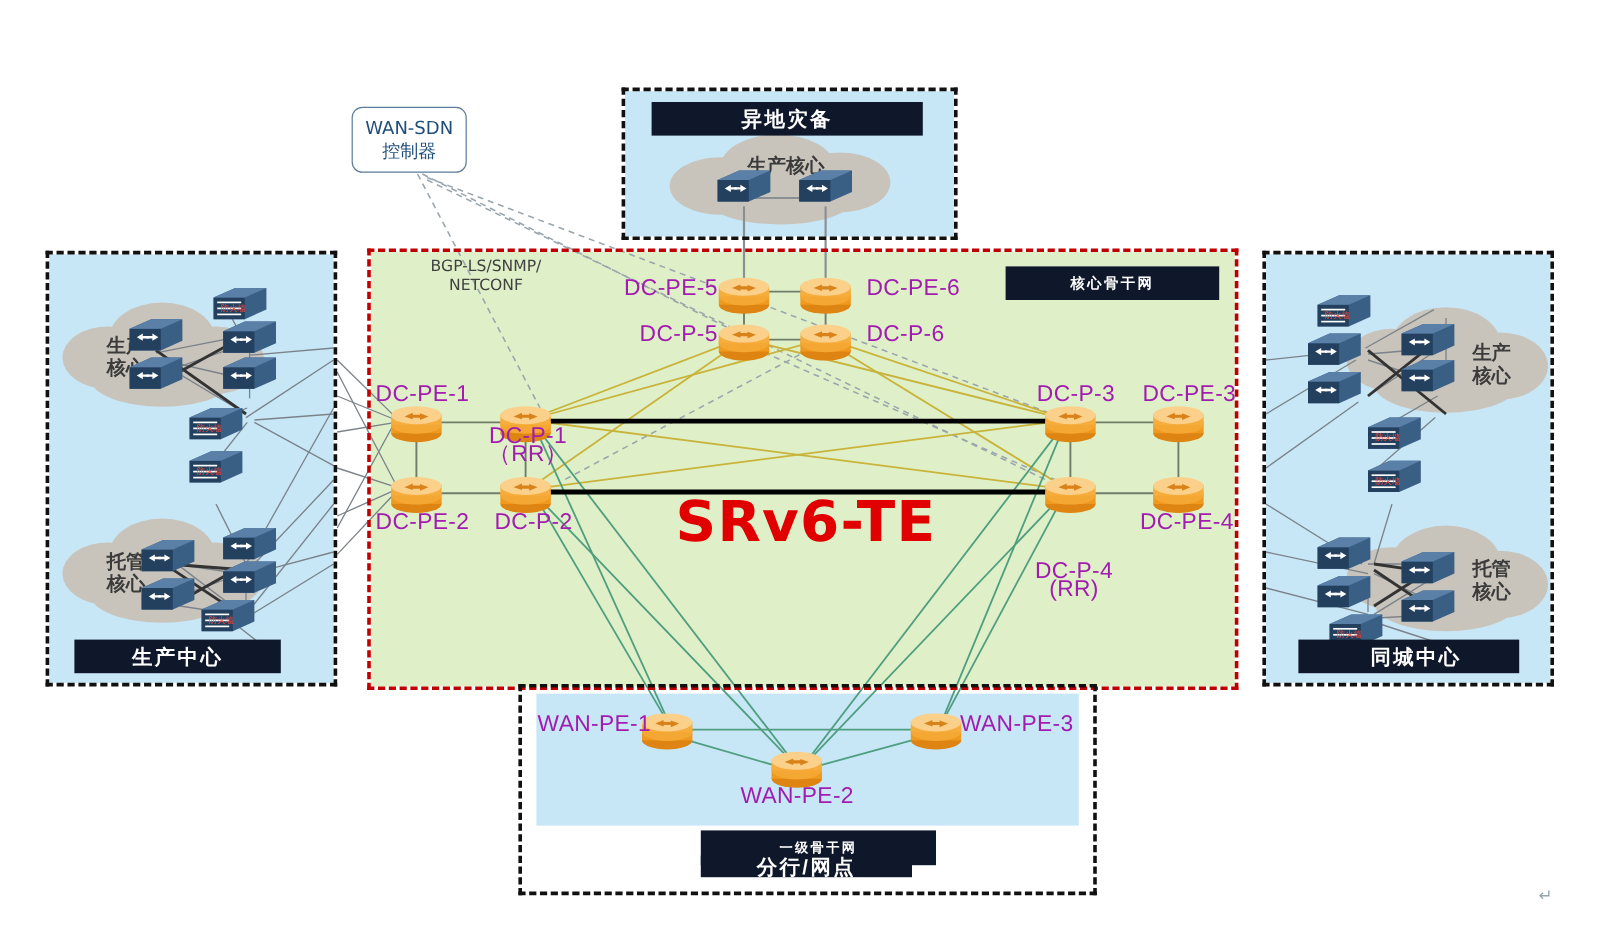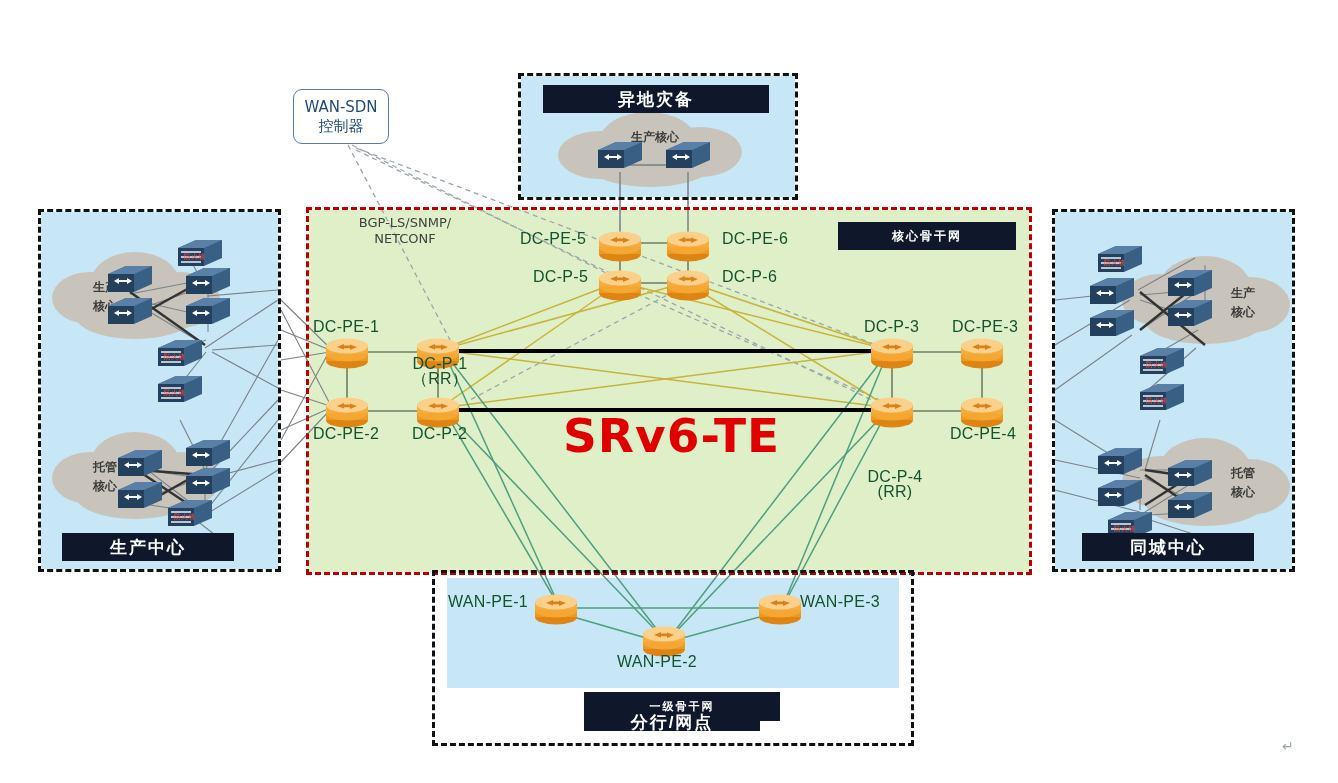--- a/index.html
+++ b/index.html
@@ -10,25 +10,25 @@
   svg.layer{position:absolute;left:0;top:0;width:1338px;height:783px;overflow:visible;}
   #links{z-index:2;}
   .zone{position:absolute;box-sizing:border-box;z-index:1;}
   .zone-dash{border:3px dashed #111111;}
   .zone-red-dash{border:3px dashed #c00000;}
   .fill-blue{background:#c7e7f7;}
   .fill-green{background:#dff0c8;}
   .redlabel{position:absolute;background:#0f172a;color:#ffffff;font-weight:bold;
             display:flex;align-items:center;justify-content:center;z-index:6;
             letter-spacing:2px;}
-  .nodelabel{position:absolute;z-index:5;color:#14532d;white-space:nowrap;
-             font-size:16px;letter-spacing:0.3px;}
+  .nodelabel{position:absolute;z-index:5;color:#a21caf;white-space:nowrap;
+             font-size:19px;letter-spacing:0.3px;}
   .nodelabel.two{line-height:15px;text-align:center;margin-top:44px;}
   .cloudtext{position:absolute;z-index:3;color:#3b3b3b;font-weight:bold;
-             font-size:12px;line-height:19px;text-align:center;
+             font-size:16px;line-height:19px;text-align:center;
              font-family:"DejaVu Sans",sans-serif;}
   .sdnbox{position:absolute;z-index:6;box-sizing:border-box;
           border:1.6px solid #5b7c9d;border-radius:9px;background:#ffffff;
           color:#1f4e79;font-size:15px;line-height:19px;text-align:center;
           display:flex;flex-direction:column;align-items:center;justify-content:center;
           font-family:"DejaVu Sans",sans-serif;}
   .sdncaption{position:absolute;z-index:6;color:#404040;font-size:13px;
               line-height:16px;text-align:center;white-space:nowrap;
               font-family:"DejaVu Sans",sans-serif;margin-top:43px;}
   .srlabel{position:absolute;z-index:6;color:#e00000;font-weight:bold;
@@ -376,21 +376,21 @@
 
   <div class="redlabel" style="left:543px;top:85px;width:226px;height:28px;font-size:17px;">
     <span>异地灾备</span>
   </div>
   <div class="redlabel" style="left:838px;top:222px;width:178px;height:28px;font-size:12px;">
     <span>核心骨干网</span>
   </div>
   <div class="redlabel" style="left:62px;top:533px;width:172px;height:28px;font-size:17px;">
     <span>生产中心</span>
   </div>
-  <div class="redlabel" style="left:1082px;top:533px;width:172px;height:28px;font-size:17px;">
+  <div class="redlabel" style="left:1082px;top:533px;width:172px;height:28px;font-size:17px;padding-left:12px;">
     <span>同城中心</span>
   </div>
   <div class="redlabel" style="left:584px;top:692px;width:196px;height:29px;font-size:11px;">
     <span>一级骨干网</span>
   </div>
   <div class="redlabel" style="left:584px;top:713px;width:176px;height:18px;font-size:17px;">
     <span>分行/网点</span>
   </div>
 
   <div class="artifact" style="left:1282px;top:738px;font-size:14px;"><span>↵</span></div>

